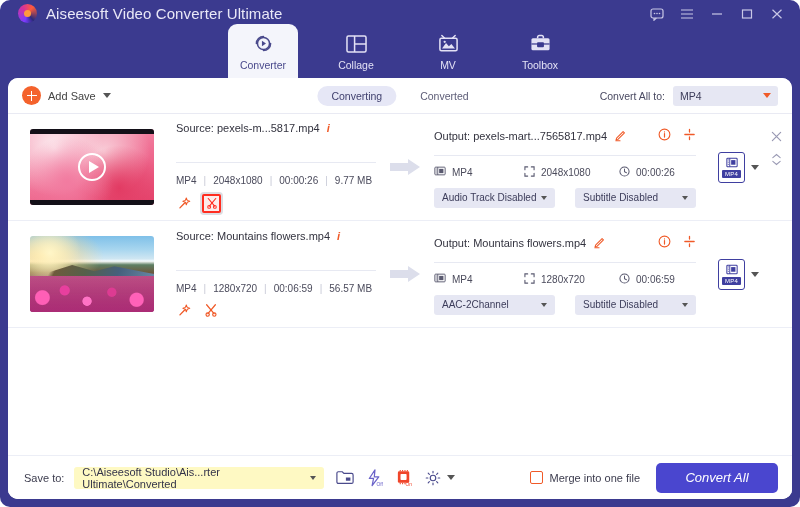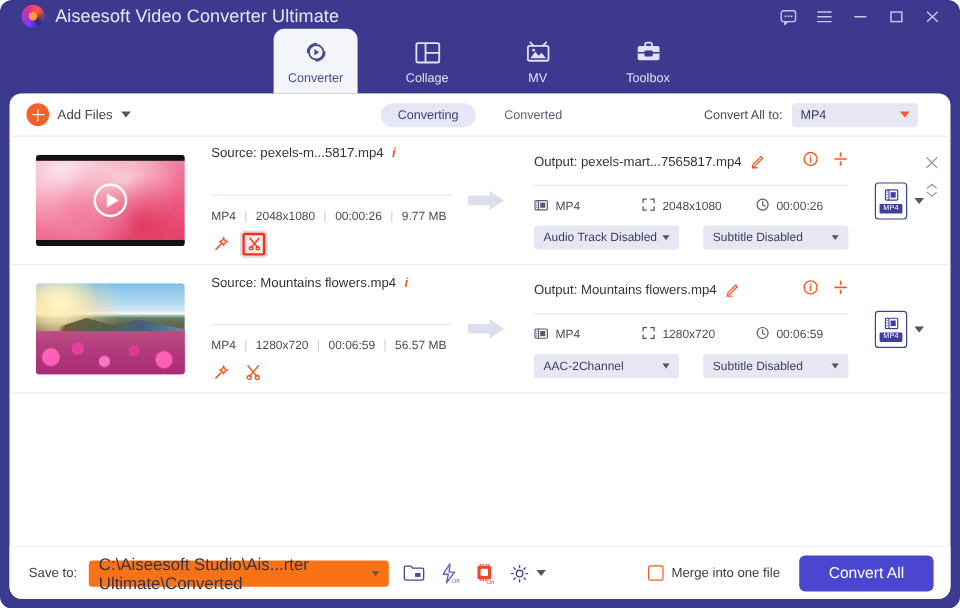--- a/index.html
+++ b/index.html
@@ -114,21 +114,21 @@
   .seg {
     position: absolute; left: 50%; transform: translateX(-50%);
     display: flex; align-items: center; gap: 10px;
   }
   .seg-item {
     font-size: 10.5px; color: #5d5d77;
     padding: 4px 14px; border-radius: 11px;
   }
   .seg-item.on { background: #e6e7f6; color: #3f3f6d; }
   .convall {
-    position: absolute; right: 27px;
+    position: absolute; right: 14px;
     display: flex; align-items: center; gap: 8px;
   }
   .convall-label { font-size: 10.5px; color: #4a4a62; }
   .convall-select {
     width: 105px; height: 20px;
     background: #e6e7f3; border-radius: 3px;
     display: flex; align-items: center; justify-content: space-between;
     padding: 0 7px; font-size: 10.5px; color: #3c3c5a;
   }
 
@@ -239,21 +239,21 @@
     content: ""; position: absolute; left: 0; top: 4px;
     width: 20px; height: 8px; background: #dcdeeb;
   }
   .arrow::after {
     content: ""; position: absolute; left: 18px; top: 0;
     border-left: 12px solid #dcdeeb;
     border-top: 8px solid transparent; border-bottom: 8px solid transparent;
   }
 
   .out {
-    margin-left: 21px;
+    margin-left: 10px;
     width: 262px;
     height: 76px;
     display: flex; flex-direction: column; justify-content: center;
   }
   .out-head {
     display: flex; align-items: center;
     padding-bottom: 10px;
     border-bottom: 1px solid #e7e9f2;
   }
   .out-title { font-size: 11px; color: #33333f; }
@@ -310,41 +310,41 @@
     width: 784px; height: 44px;
     background: #ffffff;
     border-radius: 0 0 10px 10px;
     border-top: 1px solid #eceef6;
     display: flex; align-items: center;
   }
   .saveto-label { margin-left: 16px; font-size: 11px; color: #3c3c4e; }
   .path {
     margin-left: 10px;
     width: 250px; height: 22px;
-    background: #f97316; border-radius: 3px;
+    background: #fef9c3; border-radius: 3px;
     display: flex; align-items: center; justify-content: space-between;
-    padding: 0 8px; font-size: 14px; color: #33334a;
+    padding: 0 8px; font-size: 11px; color: #33334a;
   }
   .bicons { margin-left: 12px; display: flex; align-items: center; gap: 11px; }
   .bicon { display: flex; align-items: center; }
   .merge {
     margin-left: auto;
     display: flex; align-items: center; gap: 7px;
     font-size: 11px; color: #3c3c4e;
   }
   .cbox {
     width: 13px; height: 13px;
     border: 1.6px solid #f05a28; border-radius: 2px; background: #fff;
   }
   .convert-all {
     margin-left: 16px; margin-right: 14px;
-    width: 112px; height: 30px;
+    width: 122px; height: 30px;
     background: #4a46cf; border-radius: 5px;
     color: #fff; font-size: 13px;
-    display: flex; align-items: center; justify-content: center;
+    display: flex; align-items: center; justify-content: center; font-style: italic;
   }
 </style>
 </head>
 <body>
 
 <div class="app">
 
   <div class="titlebar">
     <div class="brand">
       <div class="logo"></div>
@@ -430,21 +430,21 @@
       </span>
       <span>Toolbox</span>
     </div>
   </div>
 
   <div class="panel">
 
     <div class="toolbar">
       <div class="addfiles">
         <span class="plus"></span>
-        <span class="addfiles-label">Add Files</span>
+        <span class="addfiles-label">Add Save</span>
         <span class="caret-dark"></span>
       </div>
 
       <div class="seg">
         <div class="seg-item on">Converting</div>
         <div class="seg-item">Converted</div>
       </div>
 
       <div class="convall">
         <span class="convall-label">Convert All to:</span>

